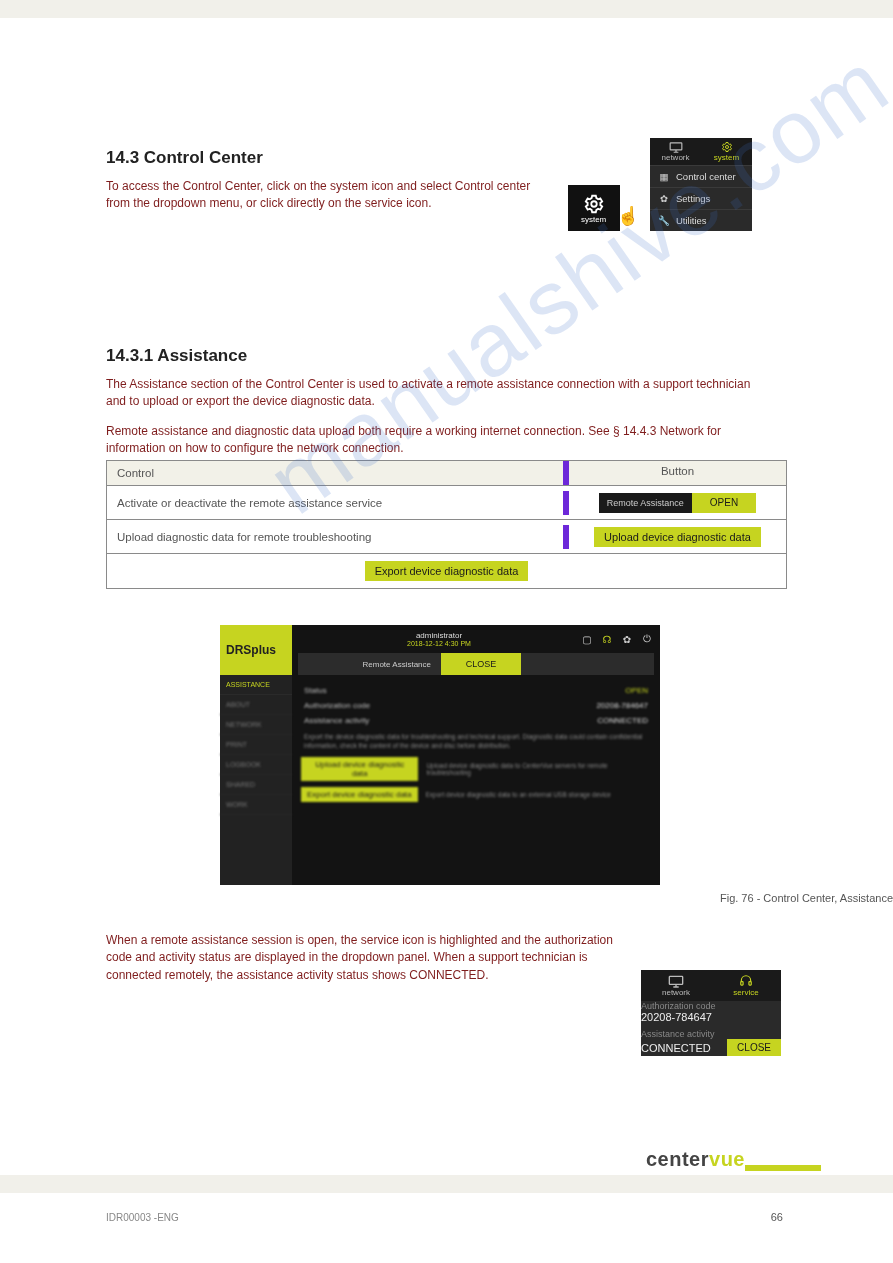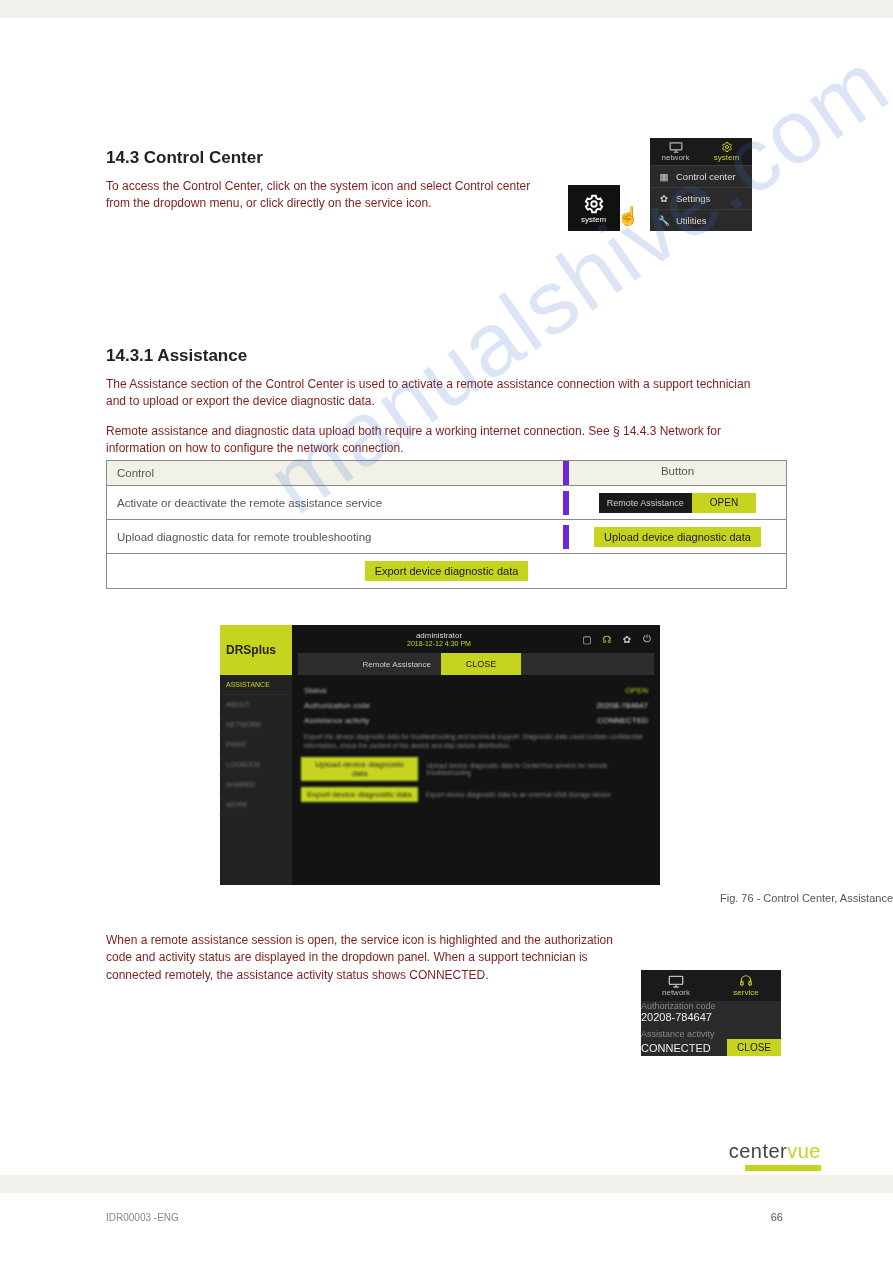--- a/index.html
+++ b/index.html
@@ -99,21 +99,21 @@
   .sp-tab { flex:1; display:flex; flex-direction:column; align-items:center; padding:4px 0; font-size:8px; color:#bbb; }
   .sp-tab.green { color:#c6d420; }
   .sp-body { }
   .sp-lbl { color:#888; font-size:9px; }
   .sp-val { color:#eee; font-size:11px; margin-bottom:6px; }
   .sp-row2 { display:flex; justify-content:space-between; align-items:center; }
   .sp-row2 .btn-yellow { font-size:10px; padding:3px 10px; }
 
   
   .footer-bar { position:absolute; bottom:70px; left:0; right:0; height:18px; background:#f1f0ea; }
-  .logo { position:absolute; bottom:92px; right:72px; font-size:20px; font-weight:400; letter-spacing:0.5px; display:flex; flex-direction:column; align-items:flex-end;text-align:center; }
+  .logo { position:absolute; bottom:92px; right:72px; font-size:20px; font-weight:700; letter-spacing:0.5px; display:flex; align-items:flex-end;text-align:center; }
   .logo-under { width:76px; height:6px; background:#c6d420; margin-top:2px; }
   .pagenum { position:absolute; bottom:40px; right:110px; font-size:11px; color:#555; }
   .doccode { position:absolute; bottom:40px; left:106px; font-size:10px; color:#888; }
 
   svg { display:block; }
   .iconbox { display:inline-flex; }
 </style>
 </head>
 <body>
 <div class="page">

